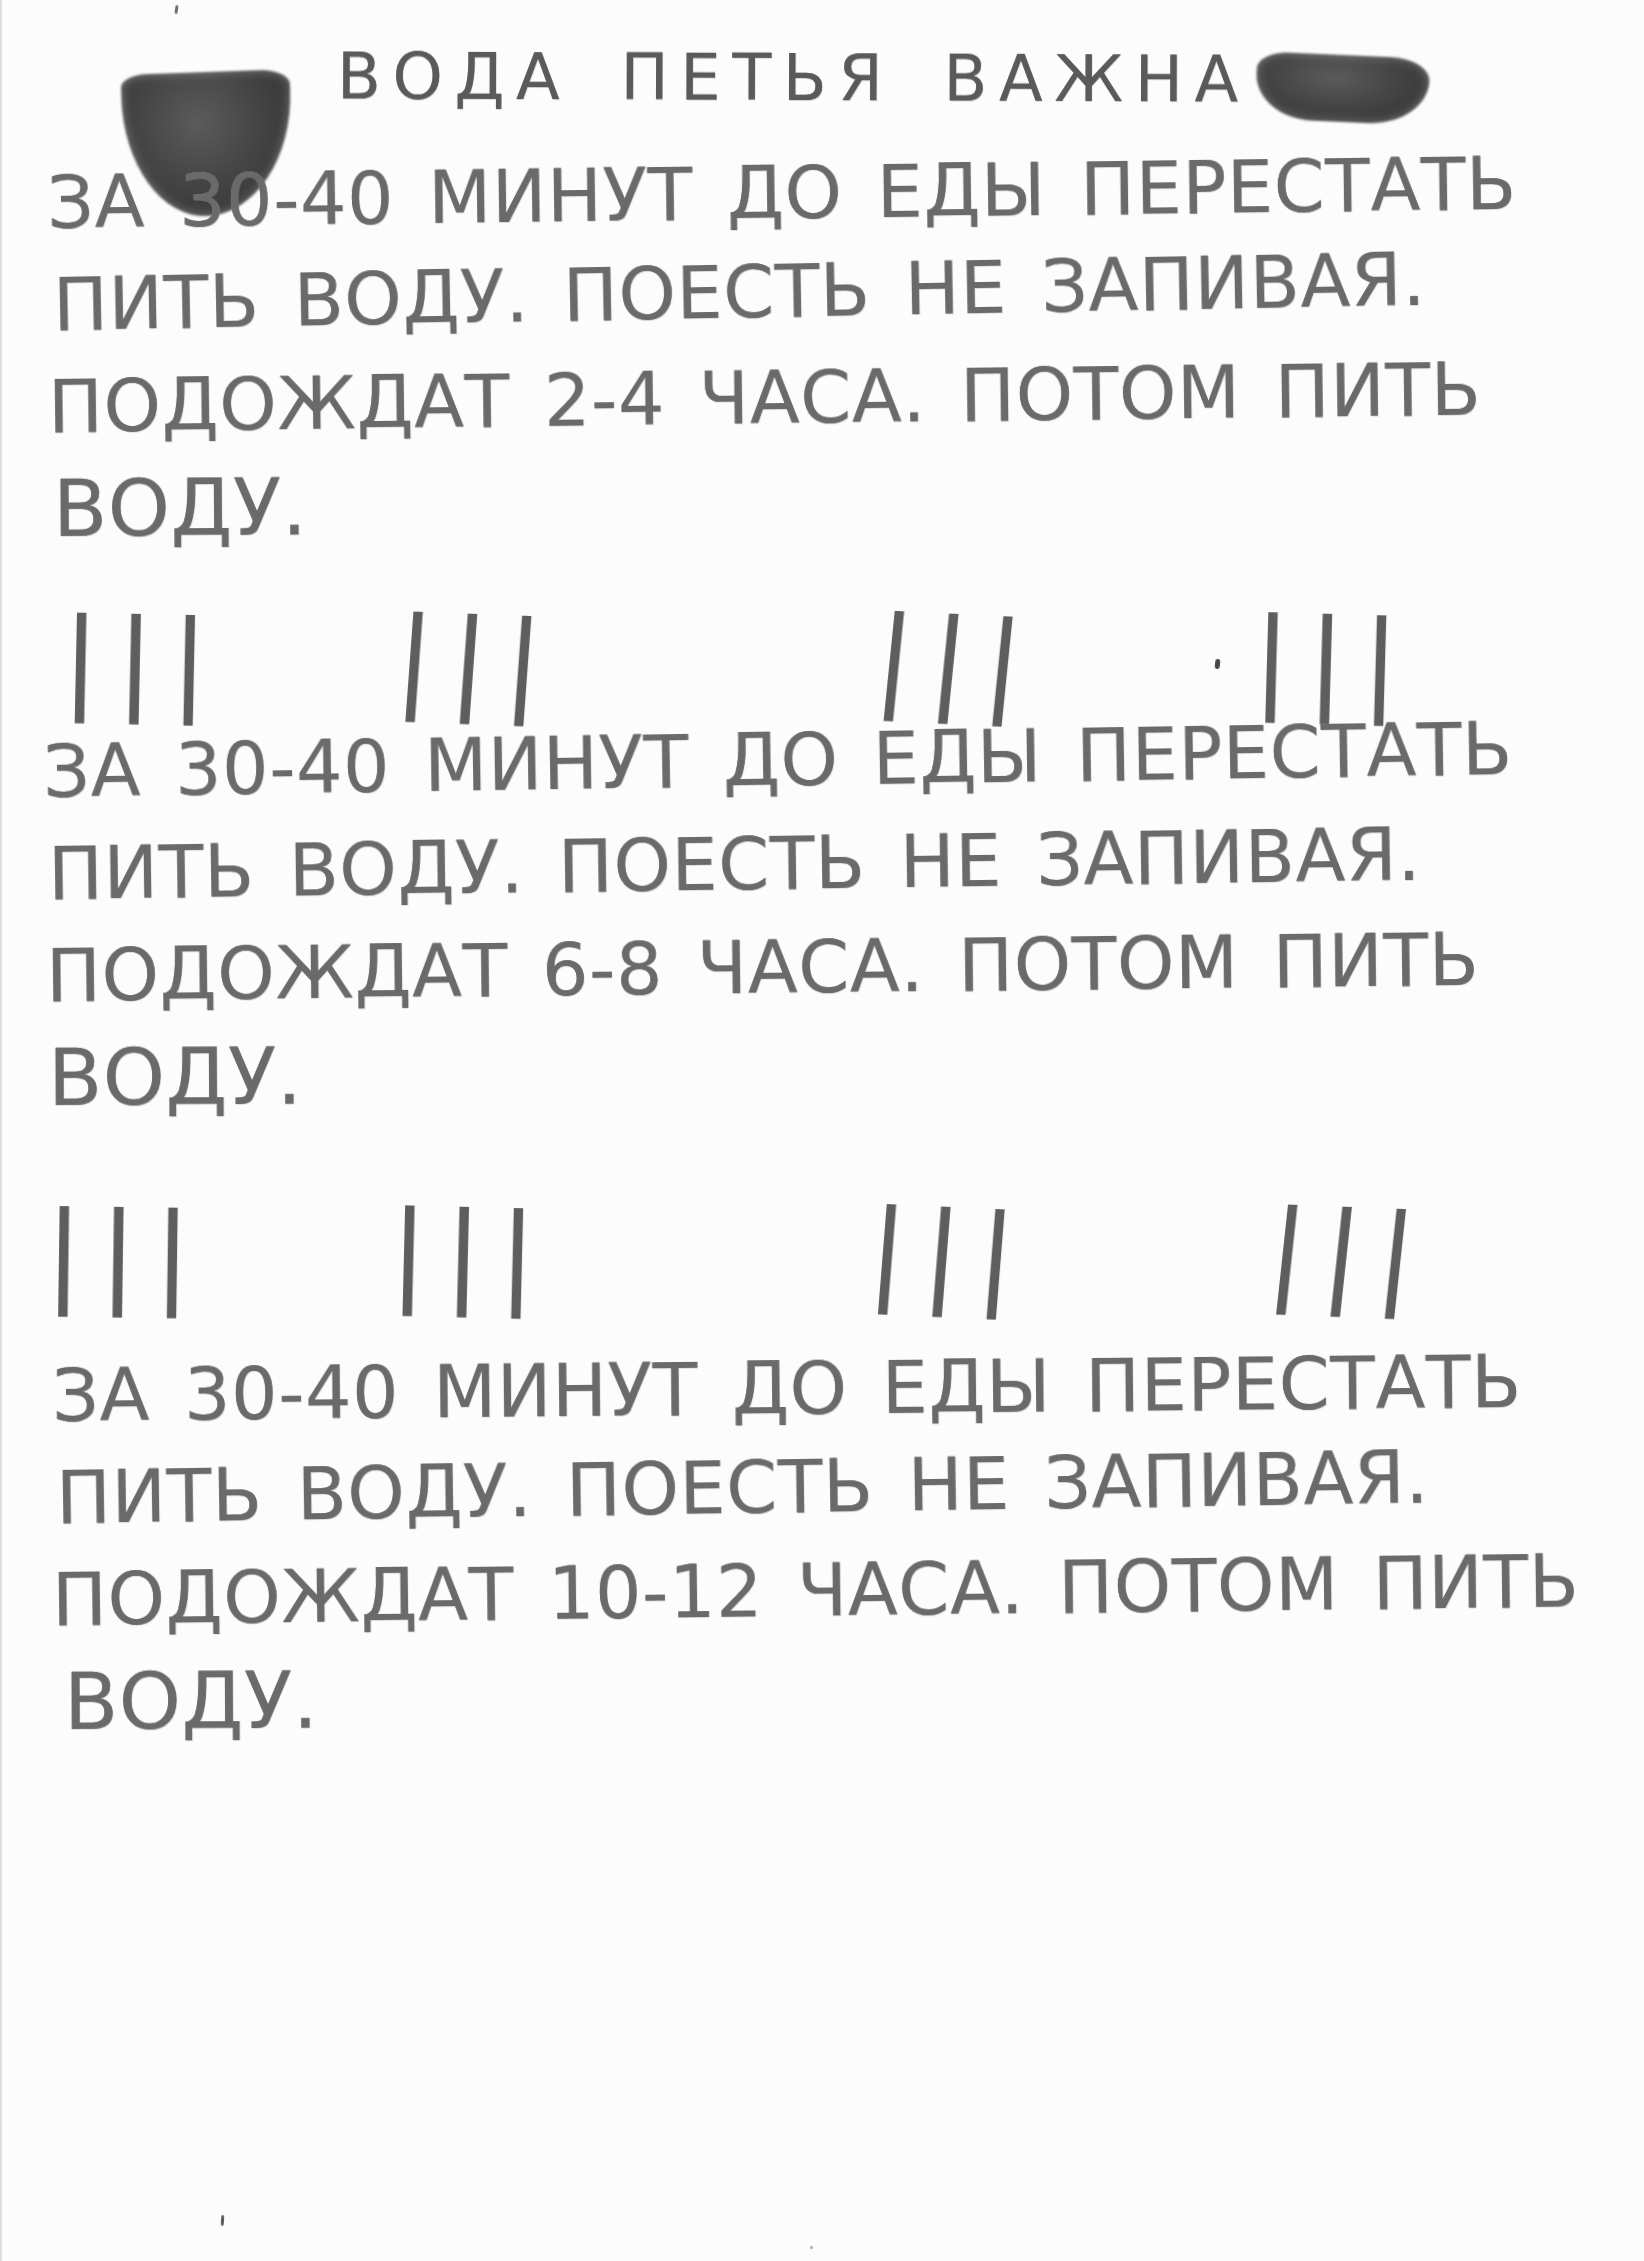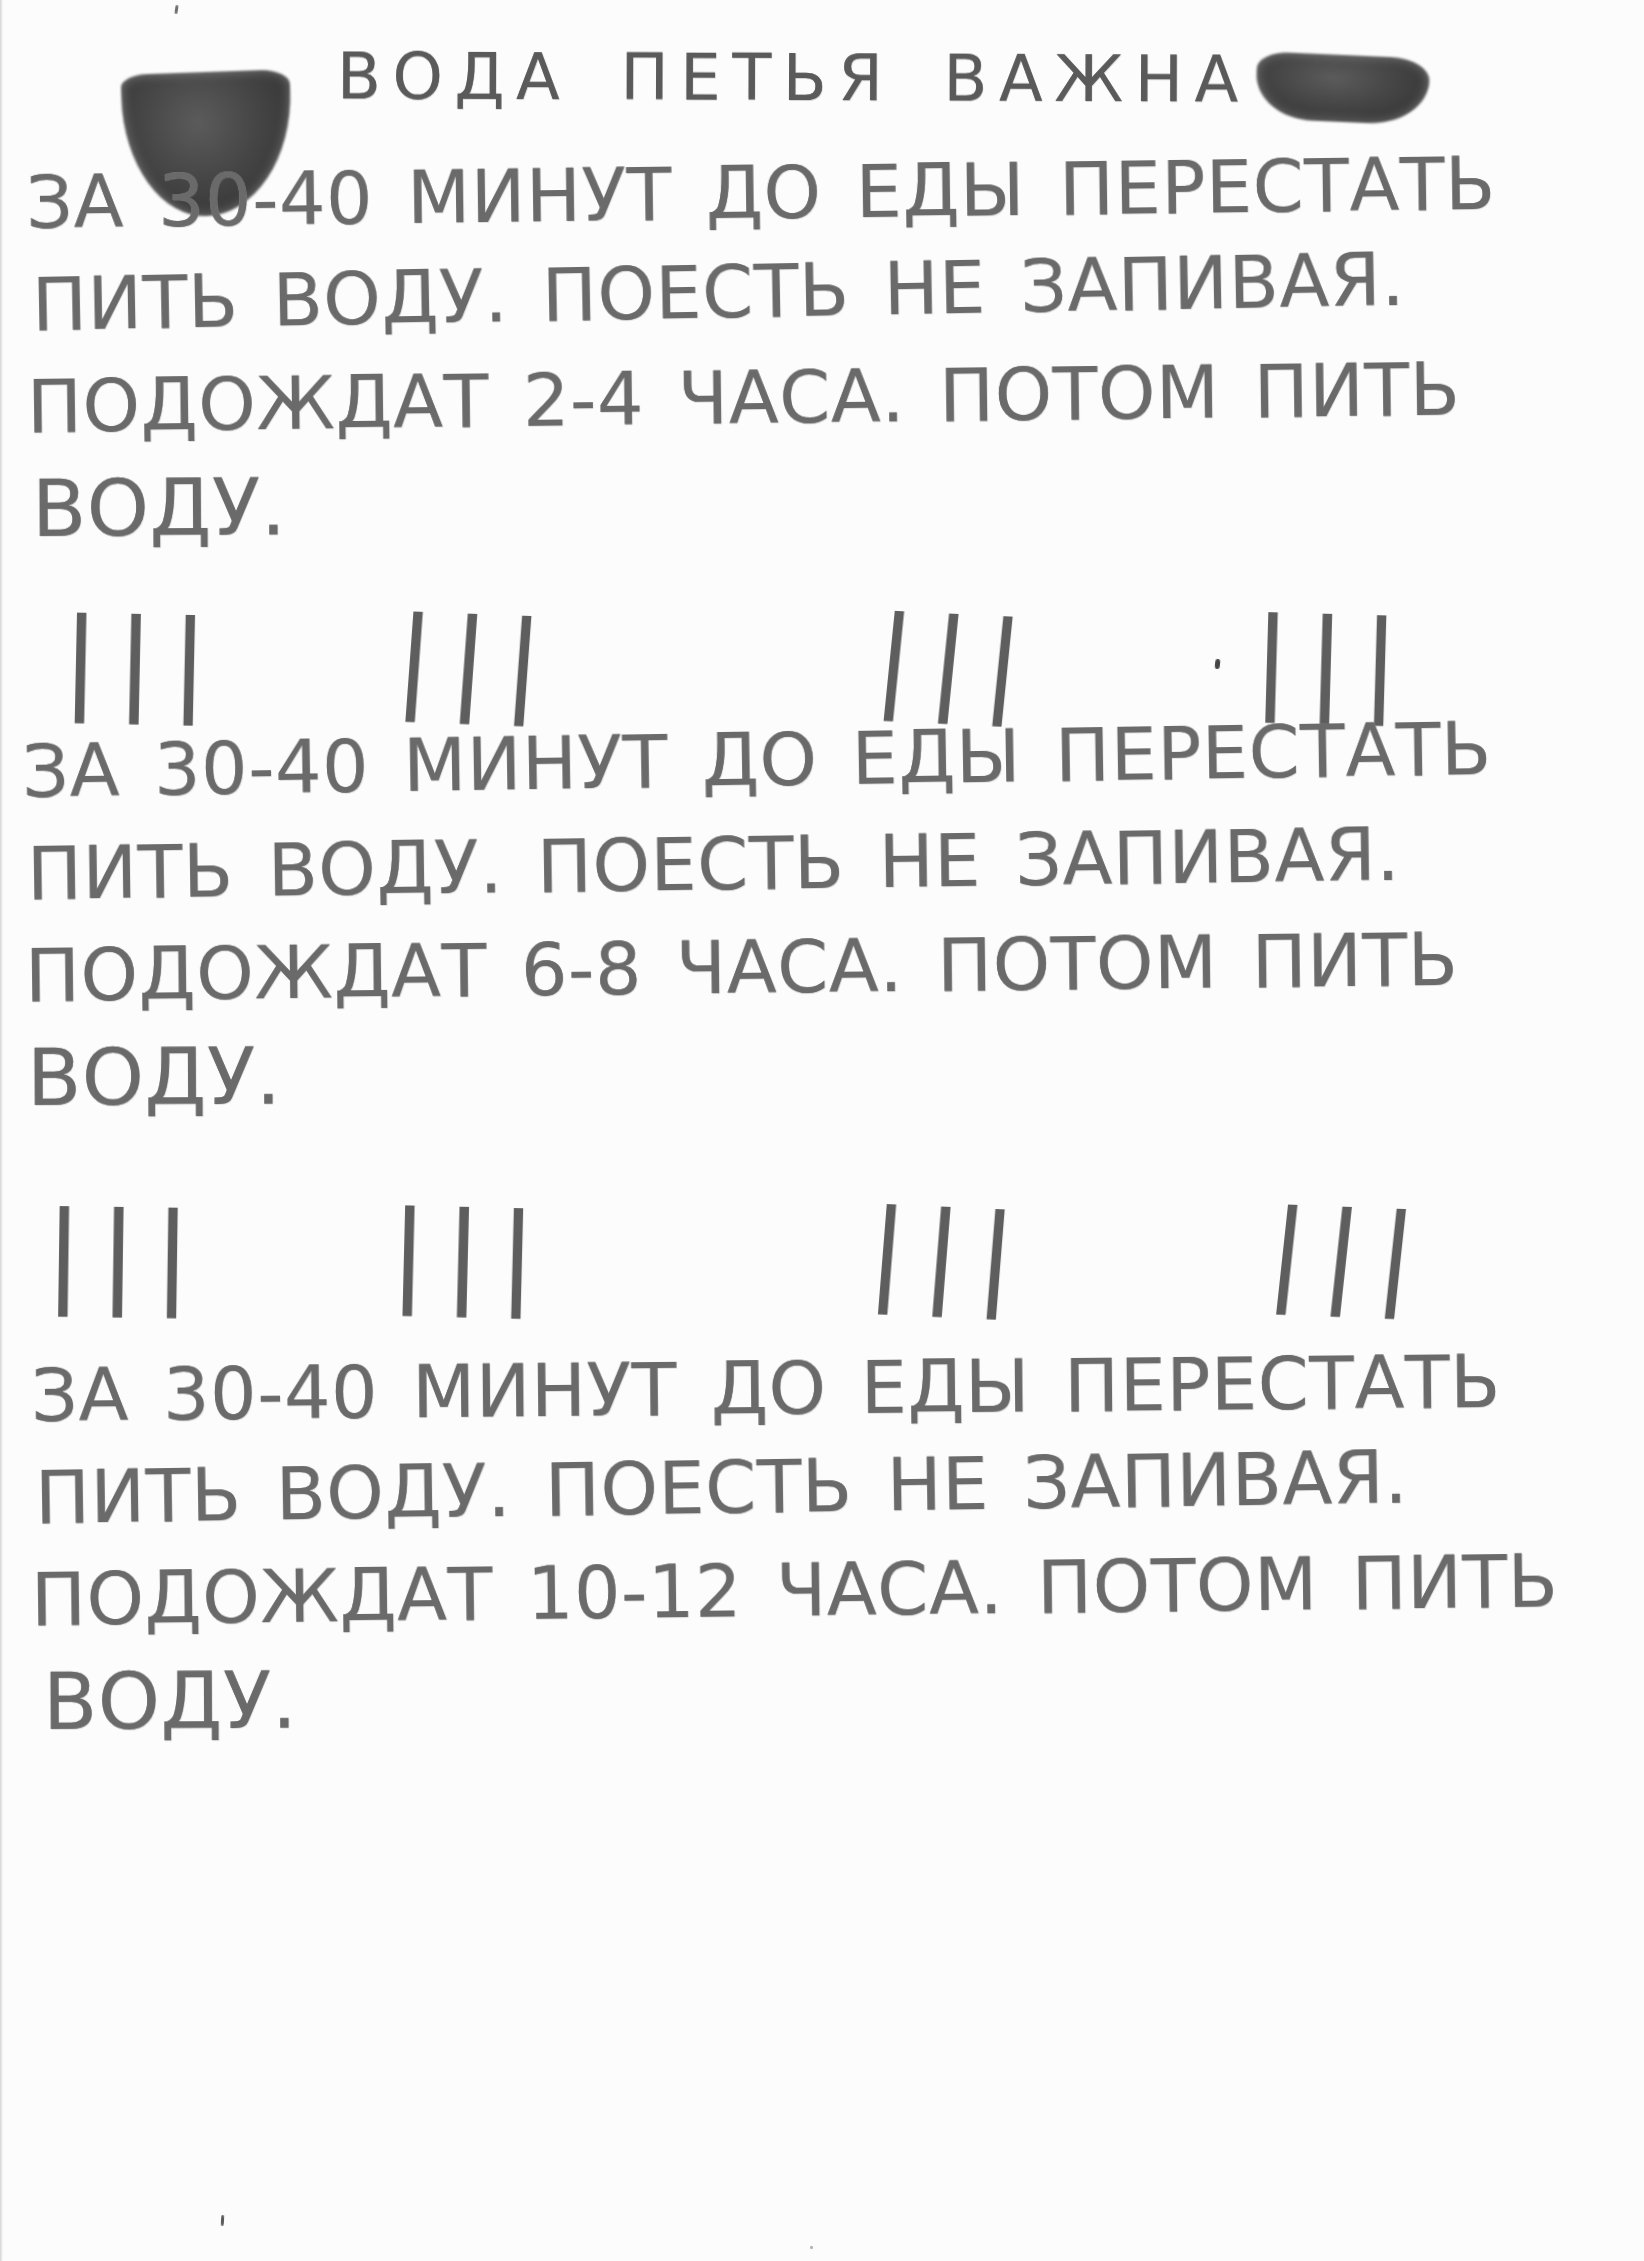--- a/index.html
+++ b/index.html
@@ -37,21 +37,21 @@
     position:absolute;left:337px;top:43px;
     font-size:64px;line-height:71px;
     letter-spacing:11.6px;word-spacing:17px;
     color:#5a5a5a;white-space:nowrap;
     text-shadow:0 0 0.6px #9a9a9a,0.6px 0.6px 0 rgba(140,140,140,.3);
     filter:blur(0.3px);
     transform:rotate(.2deg);
   }
 
   
-  .para{position:absolute;left:22px;width:1587px;}
+  .para{position:absolute;left:43px;width:1587px;}
   .line{
     white-space:nowrap;
     font-size:73px;line-height:102px;
     letter-spacing:0.6px;word-spacing:10.3px;
     color:#6a6a6a;
     text-shadow:0 0 0.6px #969696,0.6px 0.6px 0 rgba(150,150,150,.28);
     filter:blur(0.3px);
     transform-origin:0 50%;
   }
   .p1{top:152px;}

